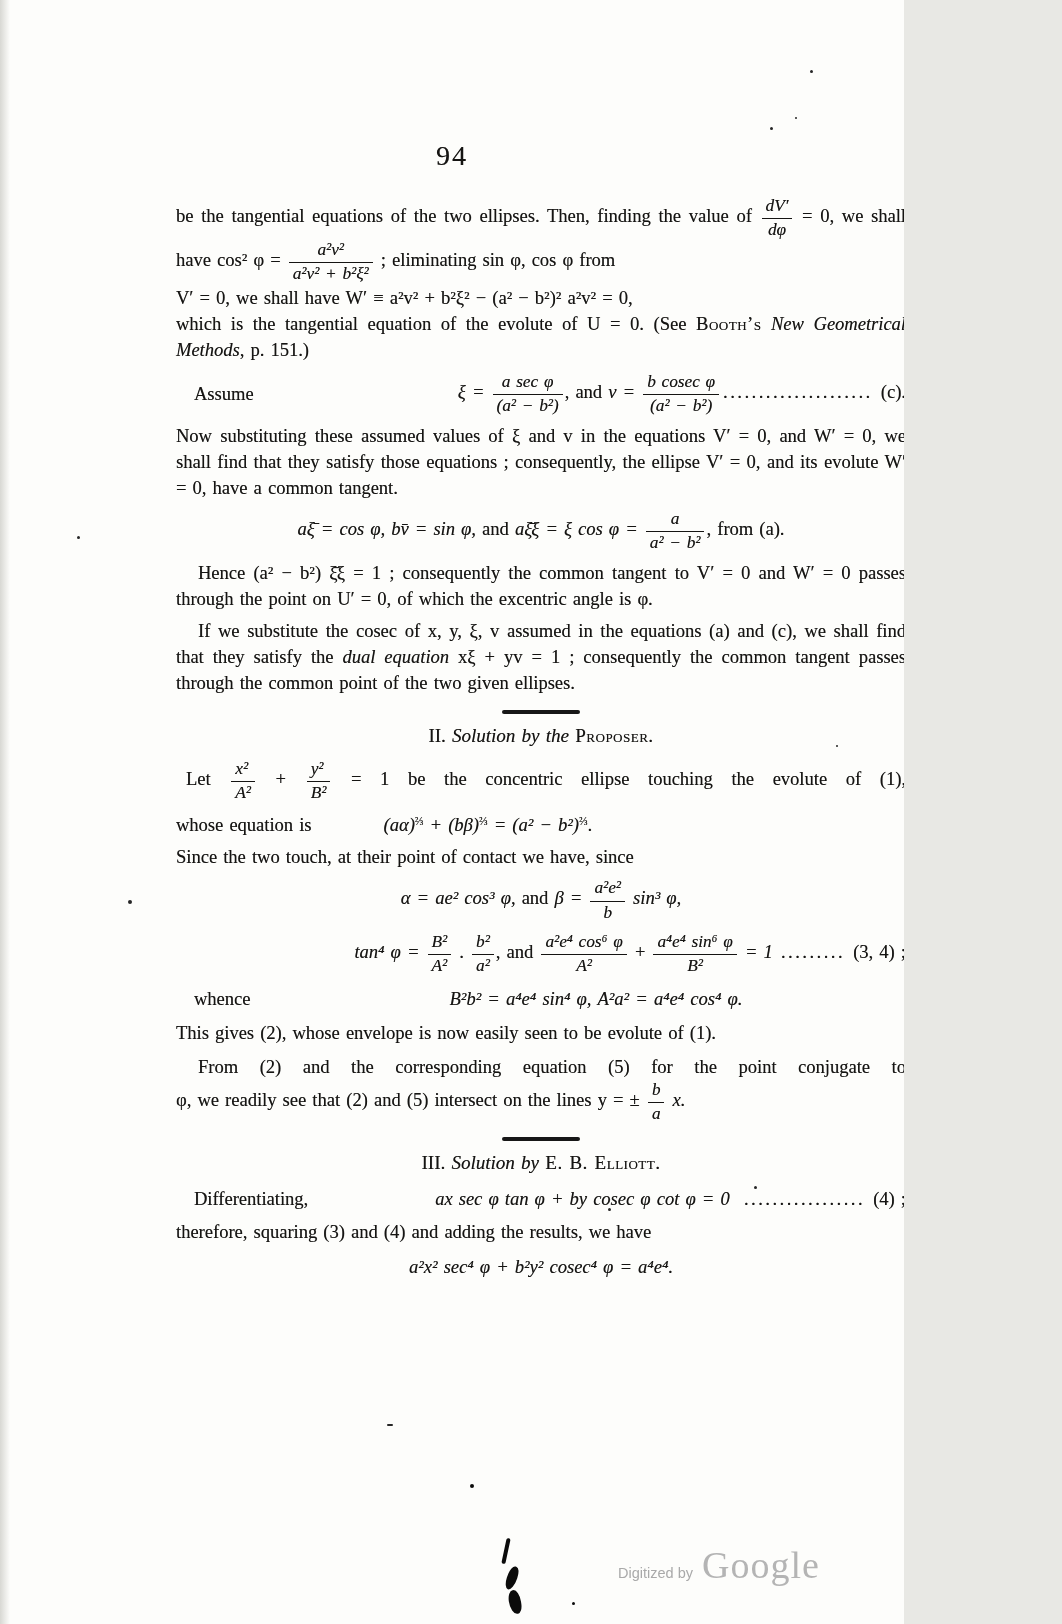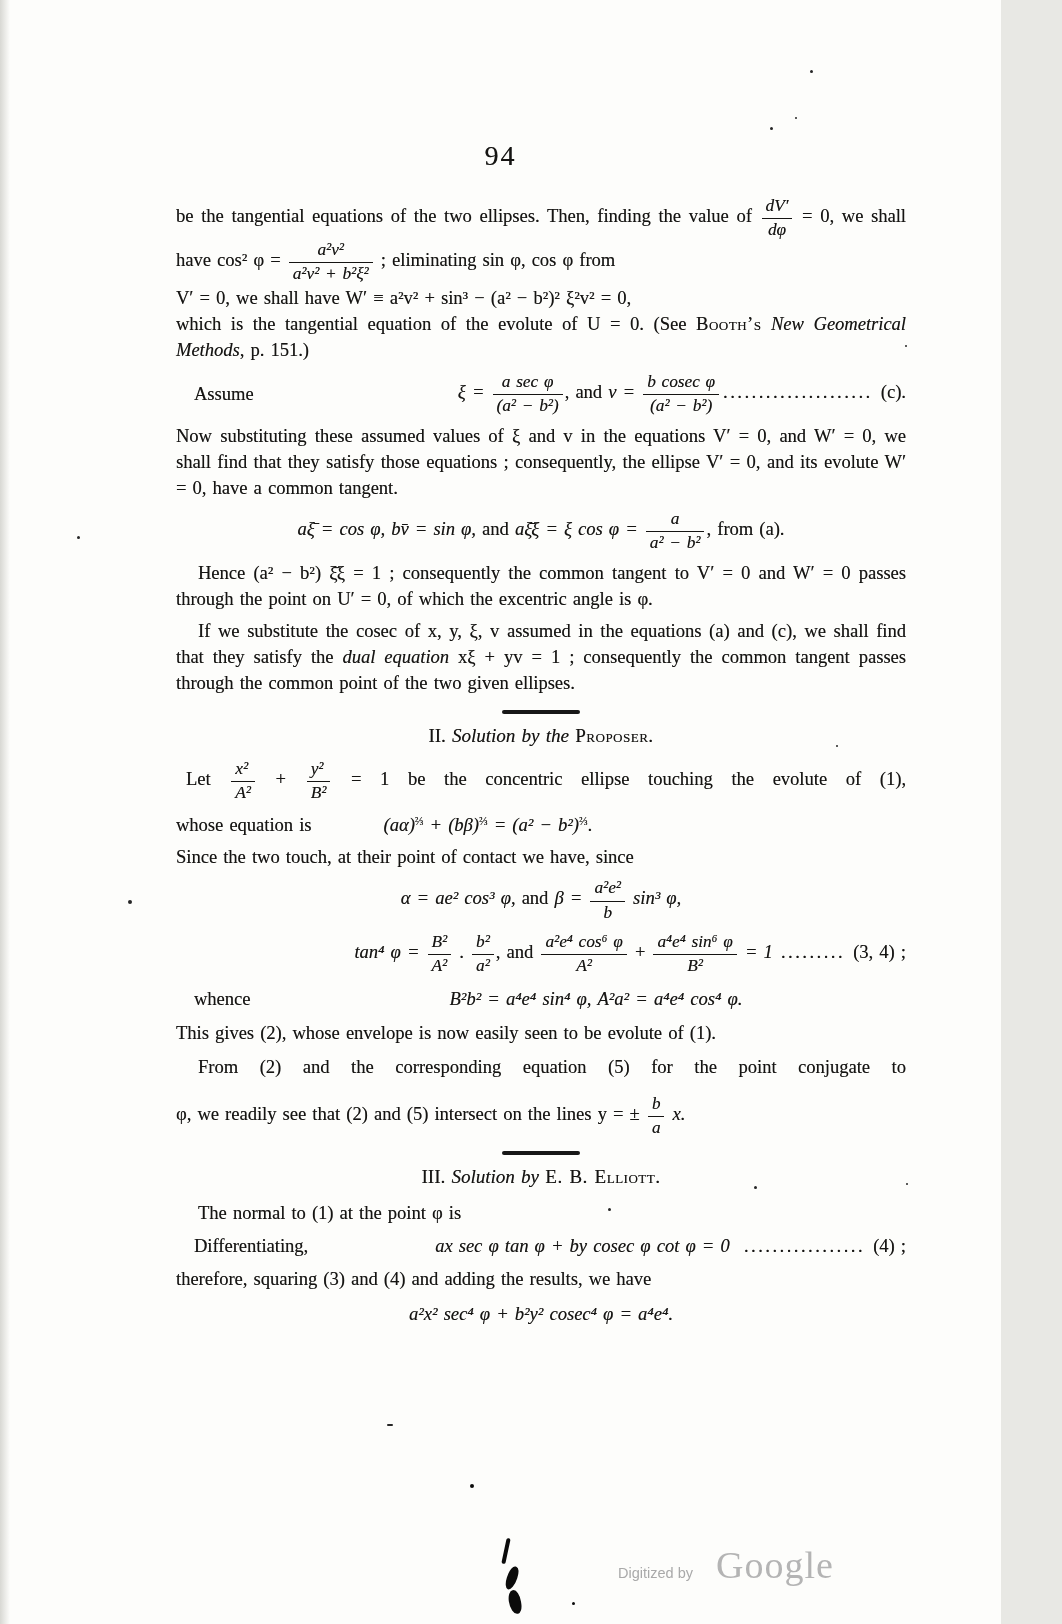--- a/index.html
+++ b/index.html
@@ -1,16 +1,16 @@
 <!DOCTYPE html>
 <html><head>
 <meta charset="utf-8">
 <style>
   html,body{margin:0;padding:0;background:#e8e8e4;}
-  .page{position:relative;width:1001px;height:1624px;background:#fdfdfb;overflow:hidden;
+  .page{position:relative;width:904px;height:1624px;background:#fdfdfb;overflow:hidden;
         font-family:"Liberation Serif",serif;color:#151412;
         text-shadow:0.2px 0.2px 0.35px rgba(10,10,10,0.5);}
   .page::before{content:"";position:absolute;left:0;top:0;width:10px;height:100%;
         background:linear-gradient(90deg,#d8d8d3,#fdfdfb);}
   .pagenum{position:absolute;top:140px;left:0;width:100%;text-align:center;
         font-size:28px;letter-spacing:2px;}
   .content{position:absolute;left:176px;top:196px;width:730px;
         font-size:18.5px;line-height:26px;word-spacing:1.5px;}
   p{margin:0;}
   .just{text-align:justify;}
@@ -26,39 +26,39 @@
   .eqrow{position:relative;margin:8px 0;}
   .eqrow.center{text-align:center;}
   .eqrow.right{text-align:right;}
   .rowlabel{position:absolute;left:18px;top:50%;transform:translateY(-50%);font-style:normal;}
   .dots{letter-spacing:2.5px;margin:0 2px;}
   .shift55{display:inline-block;transform:translateX(55px);}
   .rule{width:78px;height:3.5px;background:#171717;border-radius:2px;margin:14px auto 9px;}
   .shead{text-align:center;margin:2px 0 10px;font-size:19px;}
   .labelline{margin-top:6px;}
   .labelline .eqpart{margin-left:72px;}
-  .wm{position:absolute;left:618px;top:1543px;display:flex;align-items:baseline;gap:23px;justify-content:flex-end;}
+  .wm{position:absolute;left:618px;top:1543px;display:flex;align-items:baseline;gap:9px;justify-content:flex-end;}
   .wm .pref{font-family:"Liberation Sans",sans-serif;font-size:14.5px;color:#a9a9a9;text-shadow:none;}
   .wm .brand{font-size:38px;color:#b4b4b4;letter-spacing:1px;text-shadow:none;}
   .sp{position:absolute;background:#262626;border-radius:50%;text-shadow:none;}
   .ink{position:absolute;background:#0b0b0b;text-shadow:none;}
 </style>
 </head>
 <body>
 
 <div class="page">
 
   <div class="pagenum">94</div>
 
   <div class="content">
 
     <p class="just">
       <span>be the tangential equations of the two ellipses.  Then, finding the value of </span><span class="frac"><span class="num m">dV′</span><span class="den m">dφ</span></span><span> = 0, we shall have cos² φ = </span><span class="frac"><span class="num m">a²v²</span><span class="den m">a²v² + b²ξ²</span></span><span> ;  eliminating  sin φ, cos φ  from</span>
     </p>
-    <div style="margin-top:2px;">V′ = 0, we shall have   W′ ≡ a²v² + sin³ − (a² − b²)² ξ²v² = 0,</div>
+    <div style="margin-top:2px;">V′ = 0, we shall have   W′ ≡ a²v² + b²ξ² − (a² − b²)² a²v² = 0,</div>
     <p class="just">
       <span>which is the tangential equation of the evolute of U = 0.   (See </span><span class="sc">Booth’s</span>
       <span class="it">New Geometrical Methods</span><span>, p. 151.)</span>
     </p>
 
     <div class="eqrow right" style="margin:9px 0 7px;">
       <span class="rowlabel">Assume</span>
       <span class="m">ξ = </span><span class="frac"><span class="num m">a sec φ</span><span class="den m">(a² − b²)</span></span><span>,   and   </span><span class="m">v = </span><span class="frac"><span class="num m">b cosec φ</span><span class="den m">(a² − b²)</span></span><span class="dots">.....................</span><span> (c).</span>
     </div>
 
@@ -100,31 +100,30 @@
     </div>
 
     <div class="eqrow center" style="margin-top:8px;">
       <span class="rowlabel">whence</span>
       <span class="shift55 m">B²b² = a⁴e⁴ sin⁴ φ,    A²a² = a⁴e⁴ cos⁴ φ.</span>
     </div>
 
     <div style="margin-top:6px;">This gives (2), whose envelope is now easily seen to be evolute of (1).</div>
 
     <p class="jline ind" style="margin-top:8px;">From (2) and the corresponding equation (5) for  the  point  conjugate  to</p>
-    <div style="margin-top:14px;">
+    <div style="margin-top:0;">
       <span>φ,  we  readily  see that (2) and (5) intersect on the lines  y = ± </span><span class="frac"><span class="num m">b</span><span class="den m">a</span></span><span class="m"> x.</span>
     </div>
 
     <div class="rule"></div>
 
     <div class="shead">
       <span>III.  </span><span class="it">Solution by </span><span class="sc">E. B. Elliott.</span>
     </div>
 
-    <div class="ind" style="margin-top:2px;text-indent:22px;">The normal to (1) at the point φ is</div>
 
 
     <div class="eqrow right" style="margin:7px 0;">
       <span class="rowlabel">Differentiating,</span>
       <span class="m">ax sec φ tan φ + by cosec φ cot φ = 0</span>&nbsp;&nbsp;<span class="dots">.................</span><span> (4) ;</span>
     </div>
 
     <div style="margin-top:4px;">therefore, squaring (3) and (4) and adding the results, we have</div>
 
     <div class="eqrow center" style="margin:9px 0;">

